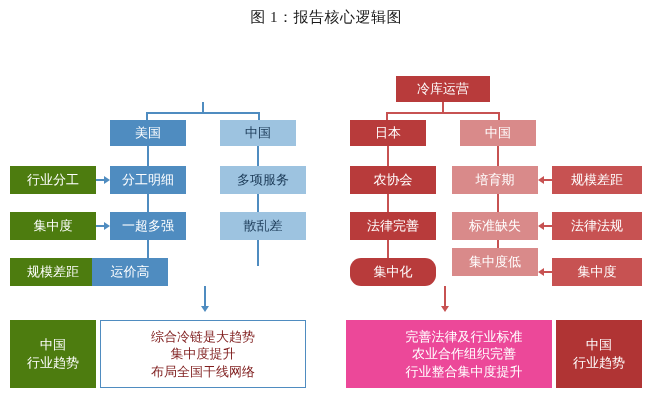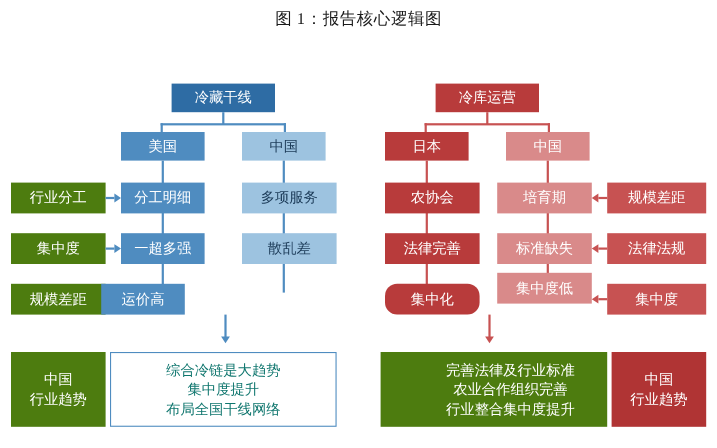--- a/index.html
+++ b/index.html
@@ -40,27 +40,27 @@
     color: #ffffff;
     font-size: 13px;
     line-height: 1.15;
     font-family: "Liberation Sans", sans-serif;
     white-space: pre-line;
   }
   
   .b-dark   { background: #2e6ca4; }
   .b-mid    { background: #4f8cc0; }
   .b-light  { background: #9dc3e0; color: #1b3a57; }
-  .b-outline{ background: #ffffff; border: 1px solid #4f8cc0; color: #0f766e; }
+  .b-outline{ background: #ffffff; border: 1px solid #4f8cc0; color: #7f1d1d; }
   .b-deep   { background: #4d7c0f; }
   
   .r-dark   { background: #b83b3b; }
   .r-mid    { background: #c75252; }
   .r-light  { background: #d98a8a; }
-  .r-pale   { background: #4d7c0f; padding-left: 30px; }
+  .r-pale   { background: #ec4899; padding-left: 30px; }
   .r-deep   { background: #b03434; }
   
   .ln {
     position: absolute;
   }
   .ln-b { background: #4f8cc0; }
   .ln-r { background: #c75252; }
   .arrow {
     position: absolute;
     width: 0; height: 0;
@@ -90,21 +90,20 @@
     line-height: 1.35;
   }
 </style>
 </head>
 <body>
 
 <div id="canvas">
 
   <div class="title">图 1：报告核心逻辑图</div>
 
-  <div class="box b-dark" style="left:156px; top:76px; width:94px; height:26px;">冷藏干线</div>
 
   <div class="ln ln-b" style="left:202px; top:102px; width:2px; height:11px;"></div>
 
   <div class="ln ln-b" style="left:146px; top:112px; width:114px; height:2px;"></div>
   <div class="ln ln-b" style="left:146px; top:112px; width:2px; height:10px;"></div>
   <div class="ln ln-b" style="left:258px; top:112px; width:2px; height:10px;"></div>
 
   <div class="box b-mid" style="left:110px; top:120px; width:76px; height:26px;">美国</div>
   <div class="box b-light" style="left:220px; top:120px; width:76px; height:26px;">中国</div>
 

